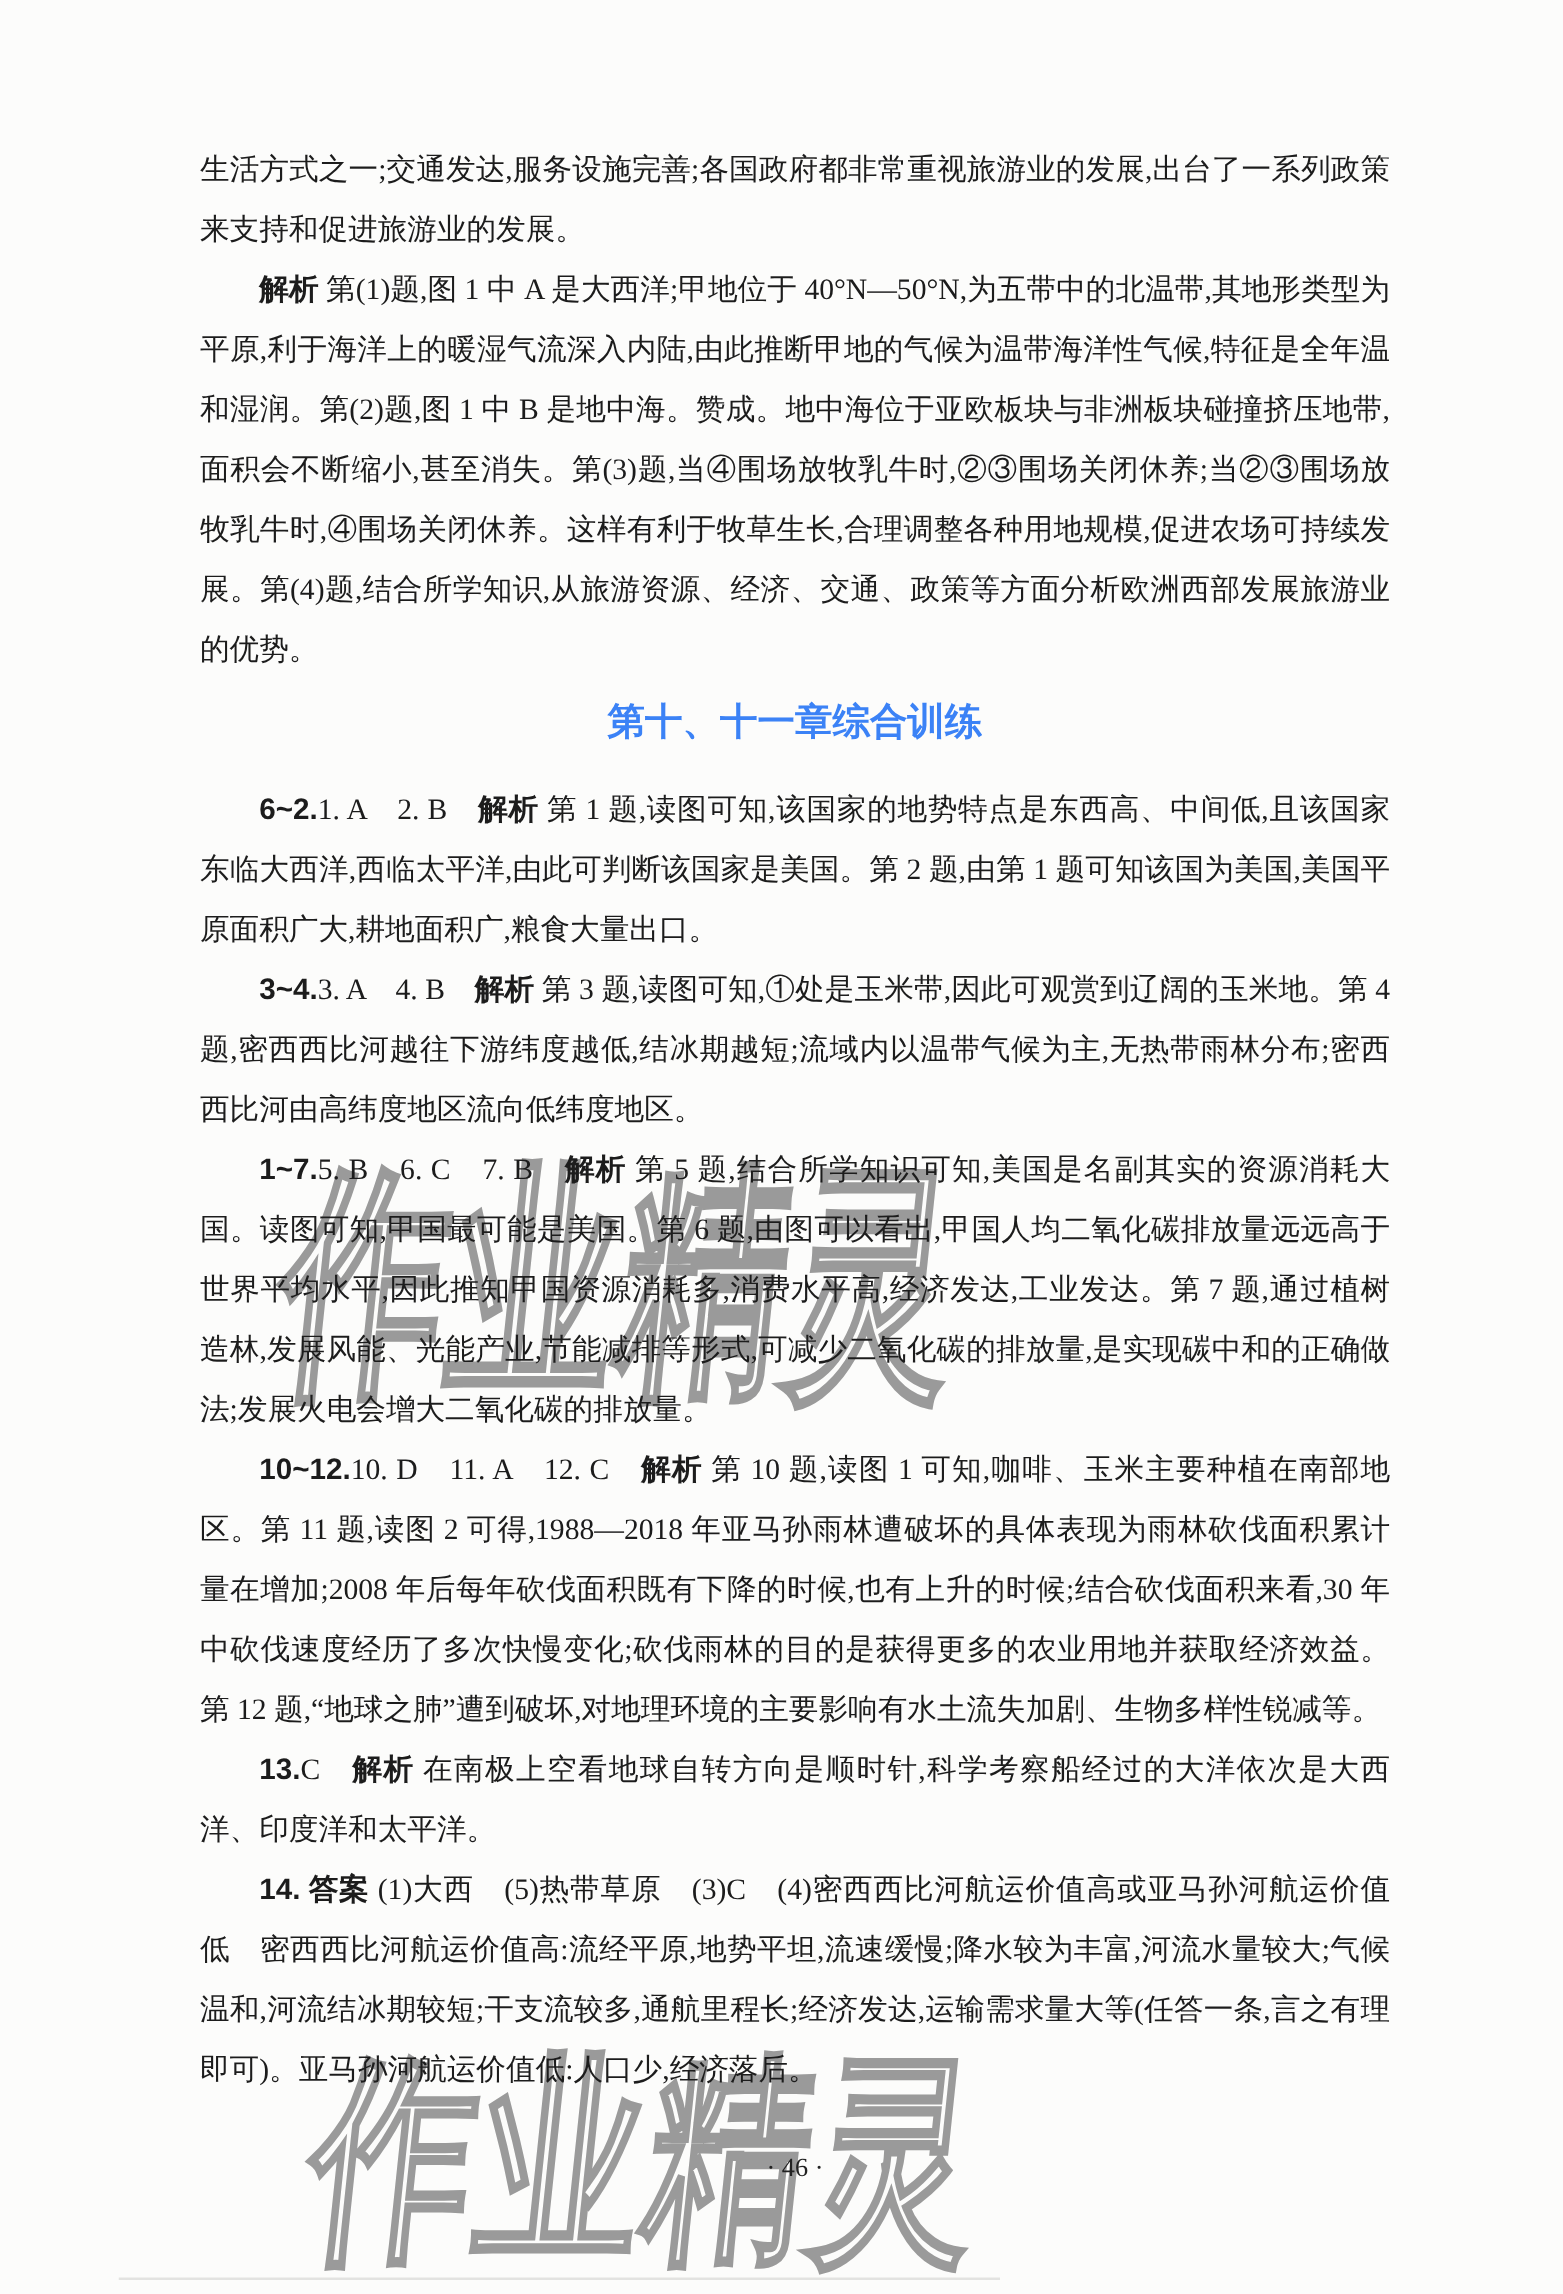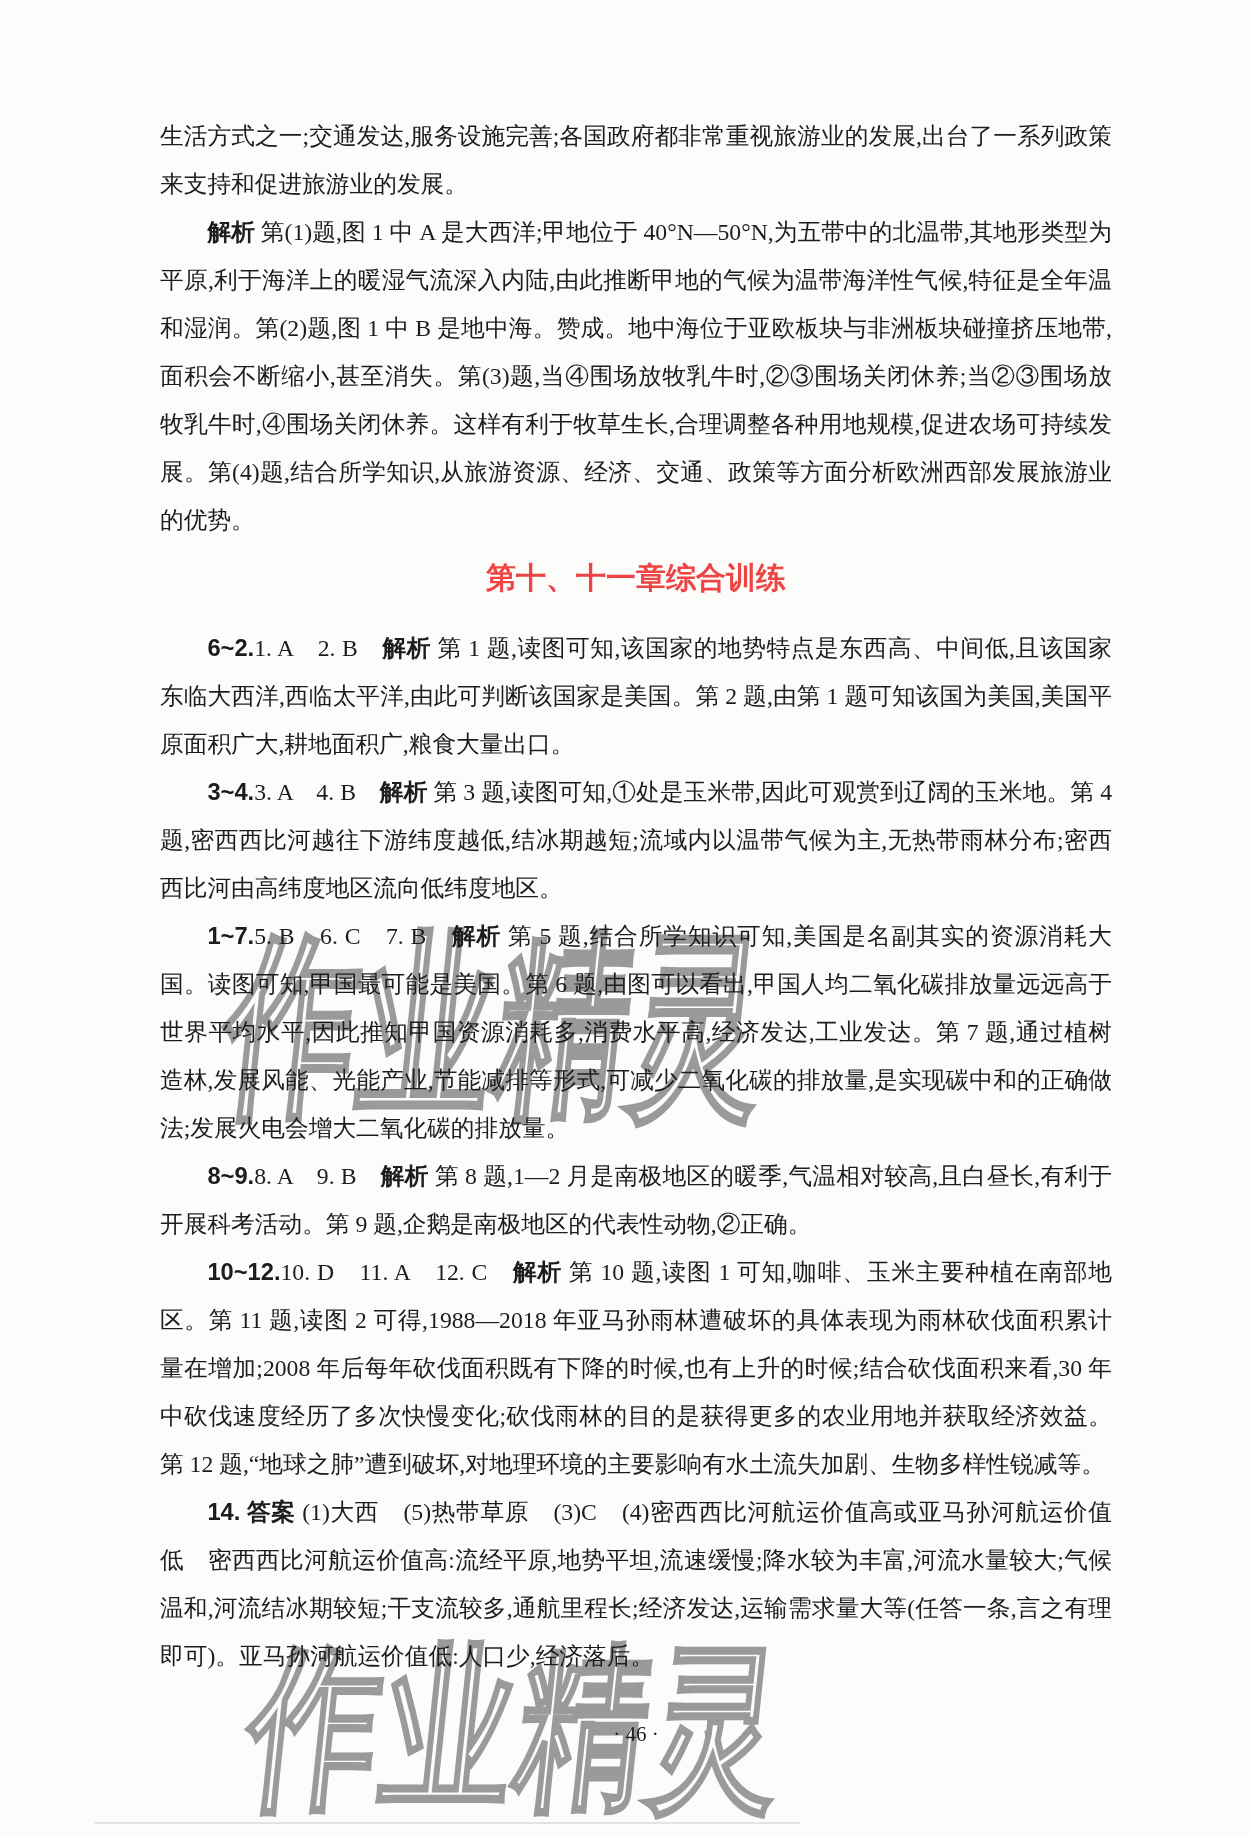--- a/index.html
+++ b/index.html
@@ -38,21 +38,21 @@
     font-weight: bold;
     font-family: Liberation Sans, sans-serif;
   }
   .heading {
     text-align: center;
     font-weight: bold;
     font-family: "Liberation Sans", sans-serif;
     font-size: 30px;
     line-height: 44px;
     margin: 12px 0 24px 0;
-    color: #ef4444;
+    color: #3b82f6;
     text-indent: 0;
   }
   .page-number {
     position: absolute;
     left: 160px;
     width: 952px;
     top: 1722px;
     text-align: center;
     font-size: 21px;
     font-weight: normal;
@@ -101,18 +101,18 @@
   <div class="watermark wm-middle">作业精灵</div>
   <div class="watermark wm-bottom">作业精灵</div>
   <div class="scan-line"></div>
   <div class="content" id="content">
       <p class="para"><span class="seg">生活方式之一;交通发达,服务设施完善;各国政府都非常重视旅游业的发展,出台了一系列政策来支持和促进旅游业的发展。</span></p>
       <p class="para indent"><span class="seg bold">解析</span><span class="seg"> 第(1)题,图 1 中 A 是大西洋;甲地位于 40°N—50°N,为五带中的北温带,其地形类型为平原,利于海洋上的暖湿气流深入内陆,由此推断甲地的气候为温带海洋性气候,特征是全年温和湿润。第(2)题,图 1 中 B 是地中海。赞成。地中海位于亚欧板块与非洲板块碰撞挤压地带,面积会不断缩小,甚至消失。第(3)题,当④围场放牧乳牛时,②③围场关闭休养;当②③围场放牧乳牛时,④围场关闭休养。这样有利于牧草生长,合理调整各种用地规模,促进农场可持续发展。第(4)题,结合所学知识,从旅游资源、经济、交通、政策等方面分析欧洲西部发展旅游业的优势。</span></p>
       <div class="heading">第十、十一章综合训练</div>
       <p class="para indent"><span class="seg bold">6~2.</span><span class="seg">1. A　2. B　</span><span class="seg bold">解析</span><span class="seg"> 第 1 题,读图可知,该国家的地势特点是东西高、中间低,且该国家东临大西洋,西临太平洋,由此可判断该国家是美国。第 2 题,由第 1 题可知该国为美国,美国平原面积广大,耕地面积广,粮食大量出口。</span></p>
       <p class="para indent"><span class="seg bold">3~4.</span><span class="seg">3. A　4. B　</span><span class="seg bold">解析</span><span class="seg"> 第 3 题,读图可知,①处是玉米带,因此可观赏到辽阔的玉米地。第 4 题,密西西比河越往下游纬度越低,结冰期越短;流域内以温带气候为主,无热带雨林分布;密西西比河由高纬度地区流向低纬度地区。</span></p>
       <p class="para indent"><span class="seg bold">1~7.</span><span class="seg">5. B　6. C　7. B　</span><span class="seg bold">解析</span><span class="seg"> 第 5 题,结合所学知识可知,美国是名副其实的资源消耗大国。读图可知,甲国最可能是美国。第 6 题,由图可以看出,甲国人均二氧化碳排放量远远高于世界平均水平,因此推知甲国资源消耗多,消费水平高,经济发达,工业发达。第 7 题,通过植树造林,发展风能、光能产业,节能减排等形式,可减少二氧化碳的排放量,是实现碳中和的正确做法;发展火电会增大二氧化碳的排放量。</span></p>
-      <p class="para indent"><span class="seg bold">8~9.</span><span class="seg">8. A　9. B　</span><span class="seg bold">解析</span><span class="seg"> 第 8 题,1—2 月是南极地区的暖季,气温相对较高,且白昼长,有利于开展科考活动。第 9 题,企鹅是南极地区的代表性动物,②正确。</span></p>
       <p class="para indent"><span class="seg bold">10~12.</span><span class="seg">10. D　11. A　12. C　</span><span class="seg bold">解析</span><span class="seg"> 第 10 题,读图 1 可知,咖啡、玉米主要种植在南部地区。第 11 题,读图 2 可得,1988—2018 年亚马孙雨林遭破坏的具体表现为雨林砍伐面积累计量在增加;2008 年后每年砍伐面积既有下降的时候,也有上升的时候;结合砍伐面积来看,30 年中砍伐速度经历了多次快慢变化;砍伐雨林的目的是获得更多的农业用地并获取经济效益。第 12 题,“地球之肺”遭到破坏,对地理环境的主要影响有水土流失加剧、生物多样性锐减等。</span></p>
+      <p class="para indent"><span class="seg bold">13.</span><span class="seg">C　</span><span class="seg bold">解析</span><span class="seg"> 在南极上空看地球自转方向是顺时针,科学考察船经过的大洋依次是大西洋、印度洋和太平洋。</span></p>
       <p class="para indent"><span class="seg bold">14.</span><span class="seg"> </span><span class="seg bold">答案</span><span class="seg"> (1)大西　(5)热带草原　(3)C　(4)密西西比河航运价值高或亚马孙河航运价值低　密西西比河航运价值高:流经平原,地势平坦,流速缓慢;降水较为丰富,河流水量较大;气候温和,河流结冰期较短;干支流较多,通航里程长;经济发达,运输需求量大等(任答一条,言之有理即可)。亚马孙河航运价值低:人口少,经济落后。</span></p>
     </div>
   <div class="page-number">· 46 ·</div>
 </div>
 
 </body></html>

